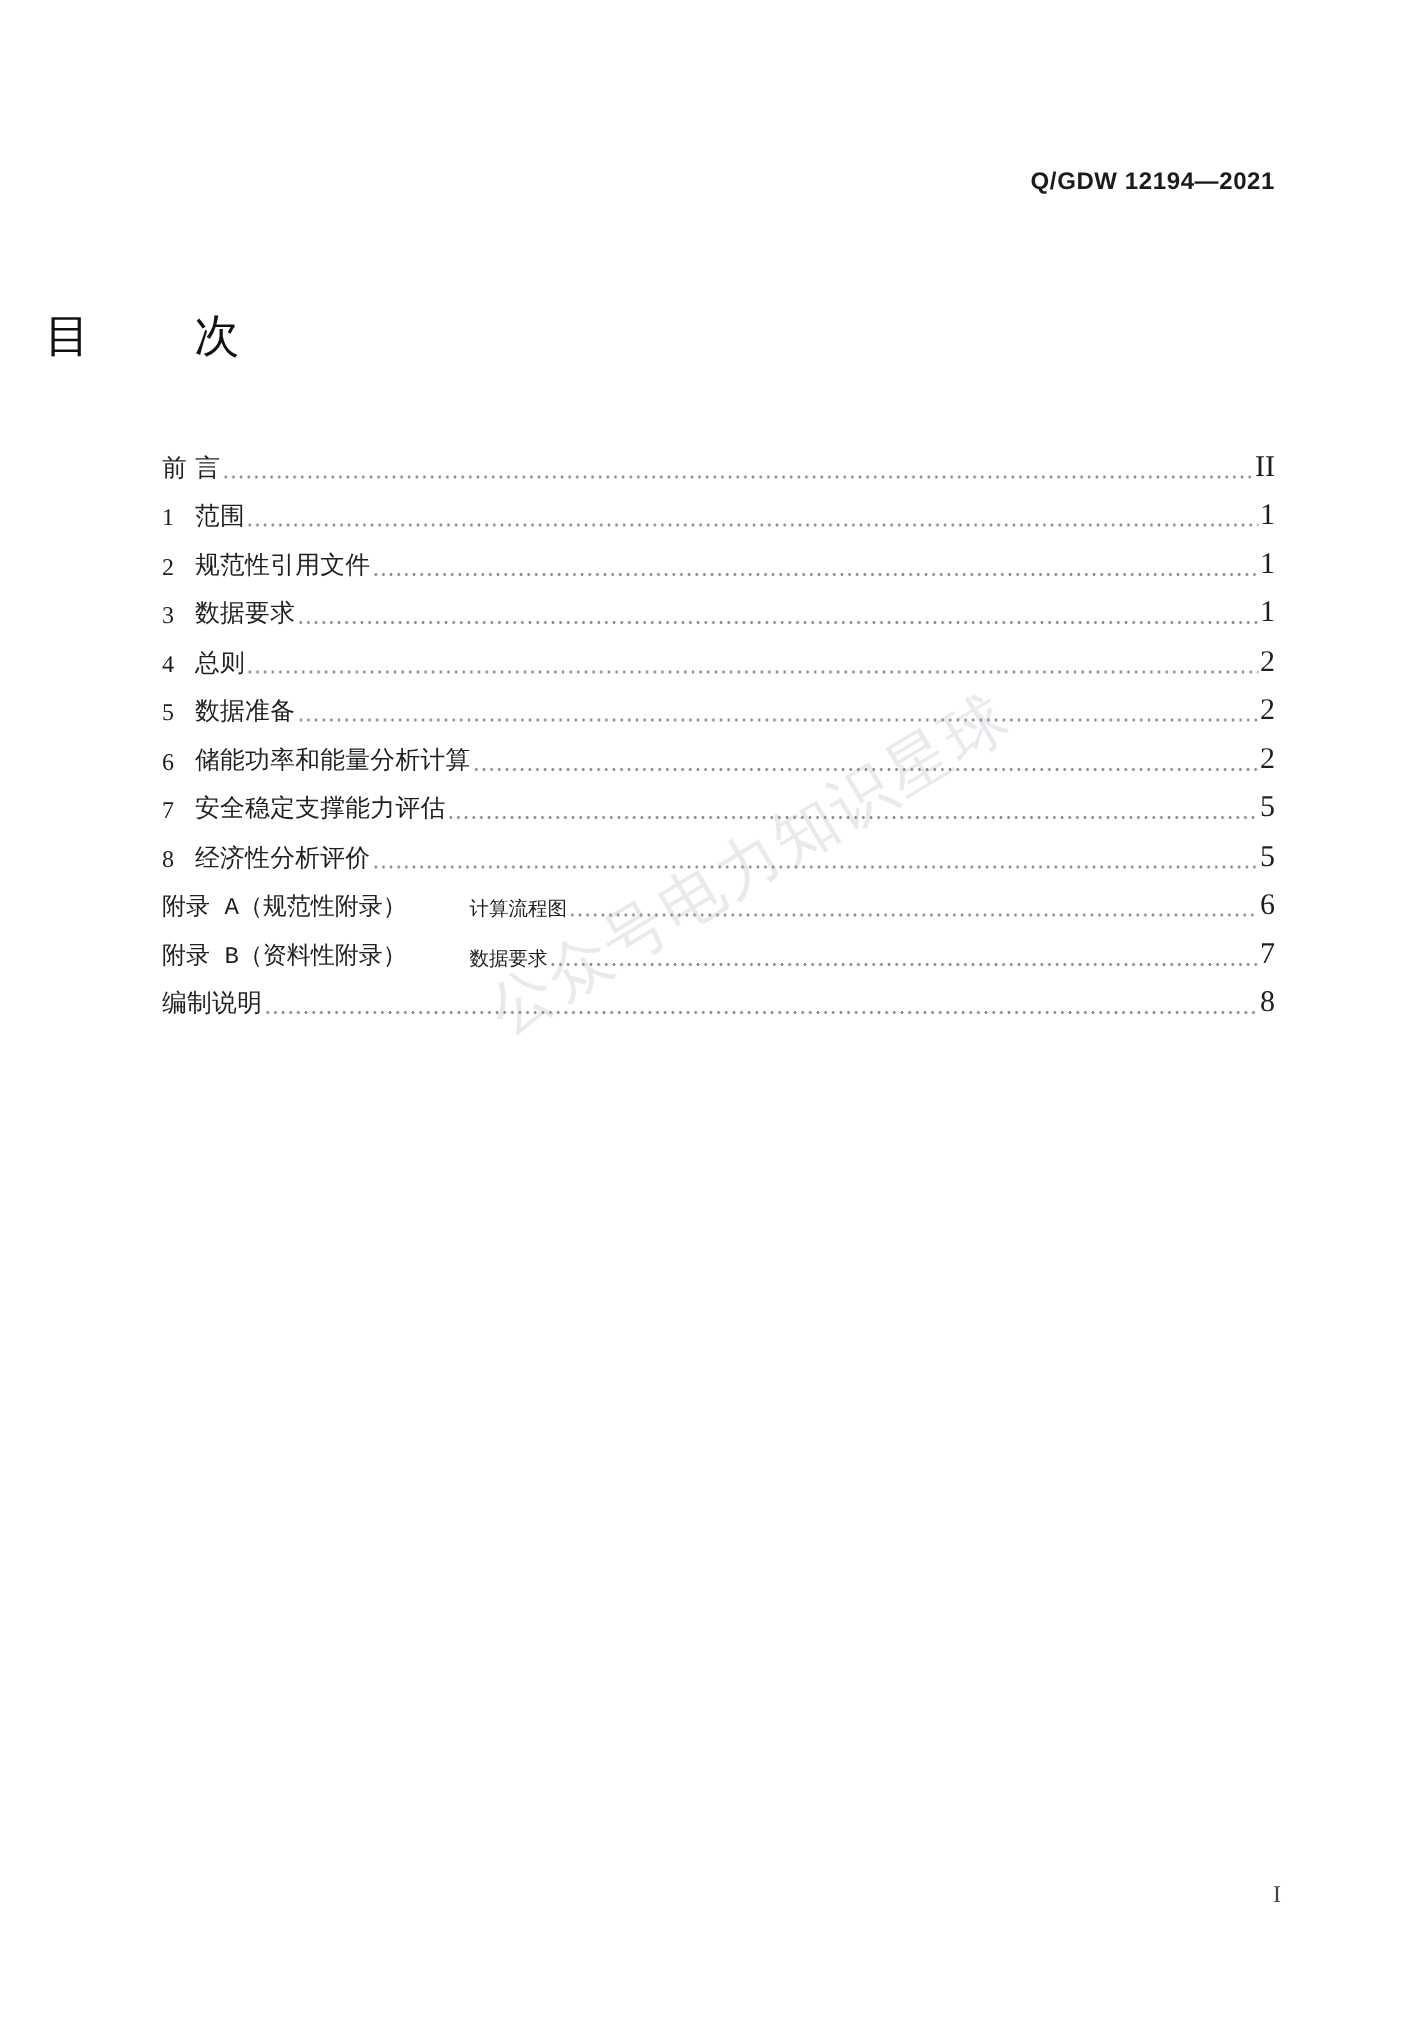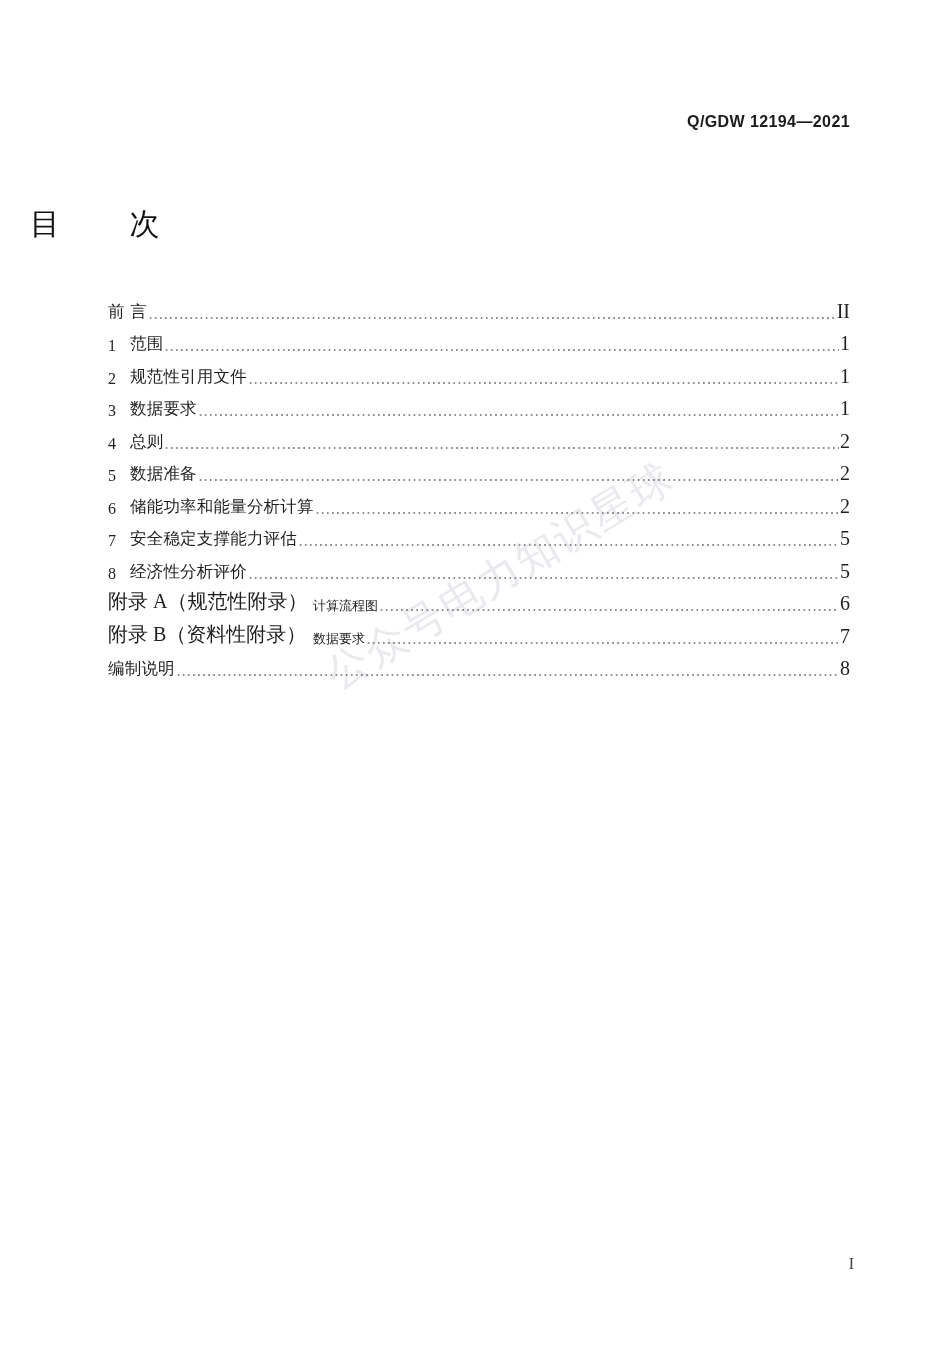--- a/index.html
+++ b/index.html
@@ -77,22 +77,22 @@
     font-size: 16.5px;
     letter-spacing: 0.2px;
   }
 
   .toc-label.front {
     letter-spacing: 0.2px;
   }
 
   
   .toc-appendix-head {
-    font-family: Liberation Serif, serif;
-    font-size: 20px;
+    font-family: Liberation Mono, monospace;
+    font-size: 16px;
     display: inline-block;
     width: 205px;
   }
   .toc-appendix-title {
     font-family: "DejaVu Sans", "Liberation Sans", sans-serif;
     font-size: 13px;
   }
 
   .leader {
     flex: 1 1 auto;

